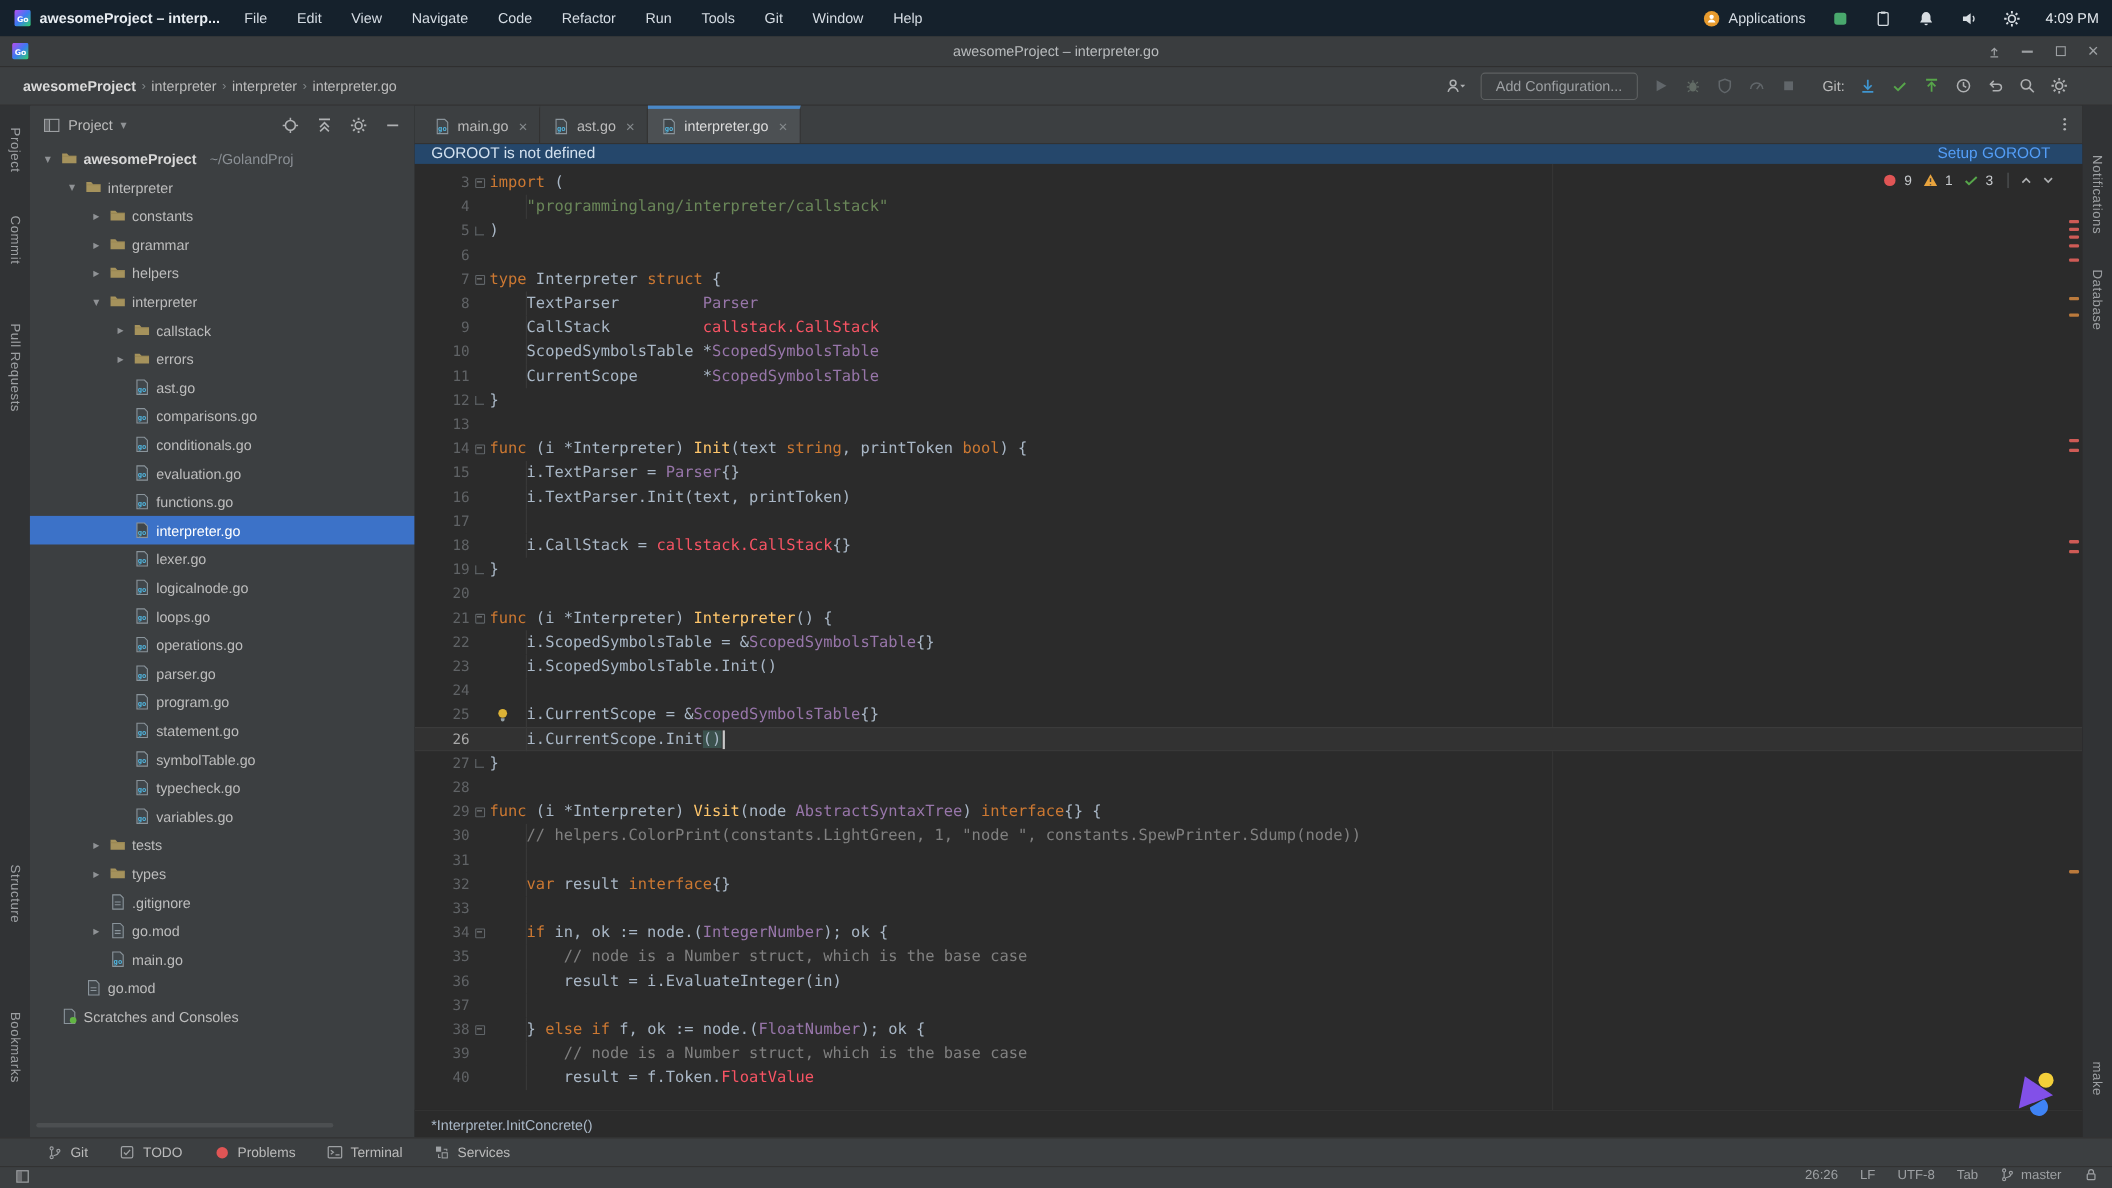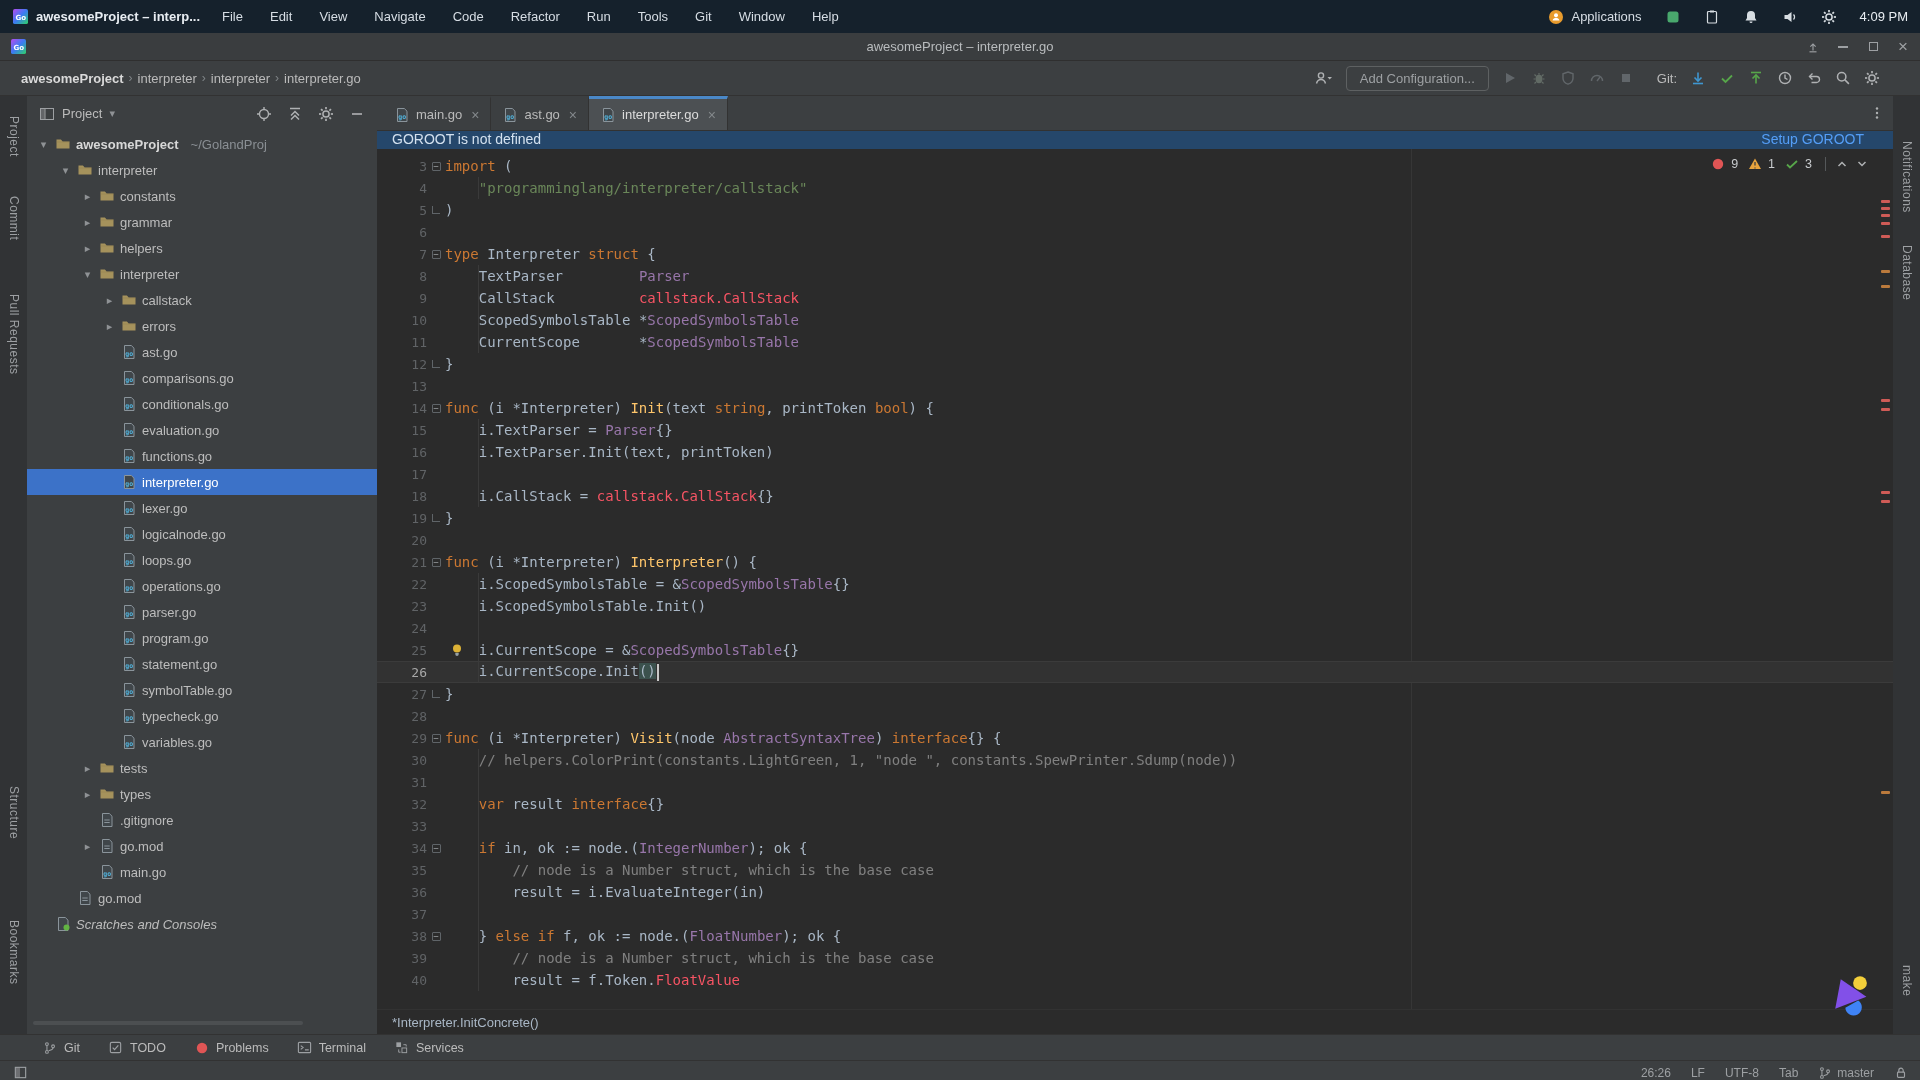--- a/index.html
+++ b/index.html
@@ -86,21 +86,21 @@
   .insp-sep{width:1px;height:14px;background:#55585a;margin:0 3px}
   #scrollMarks{position:absolute;top:0;bottom:0;right:0;width:14px}
   .smark{position:absolute;right:3px;width:9px;height:3px;border-radius:1px}
   .smark.e{background:#cf5b56}.smark.o{background:#bb7a3c}
   .ctxbar{height:24px;border-top:1px solid #323232;display:flex;align-items:center;padding-left:15px;color:#a9b7c6;font-size:13px;background:#2b2b2b;flex:none}
   .mascot{position:absolute;right:22px;bottom:14px;z-index:6}
 
   
   .bstripe{position:absolute;left:0;right:0;bottom:20px;height:26px;background:#3c3f41;border-top:1px solid #323232;display:flex;align-items:center;padding-left:42px;gap:28px;box-sizing:border-box}
   .btool{display:inline-flex;align-items:center;gap:6px;color:#bbbbbb;font-size:12.5px}
-  .statusbar{position:absolute;left:0;right:0;bottom:0;height:20px;background:#3c3f41;border-top:1px solid #323232;display:flex;align-items:flex-end;padding:0 12px;color:#9da0a3;font-size:12px;box-sizing:border-box}
+  .statusbar{position:absolute;left:0;right:0;bottom:0;height:20px;background:#3c3f41;border-top:1px solid #323232;display:flex;align-items:flex-start;padding:0 12px;color:#9da0a3;font-size:12px;box-sizing:border-box}
   .sb-right{margin-left:auto;display:flex;align-items:center;gap:20px}
   .sb-branch{display:inline-flex;gap:5px;align-items:center}
 </style>
 </head>
 <body>
 
 <div class="screen">
 
   <header class="sysbar">
     <span class="i">
@@ -668,21 +668,21 @@
         <div class="trow" style="padding-left: 32px;">
           <span class="chev"></span>
           <span class="i">
             <svg viewBox="0 0 16 16" width="16" height="16">
               <path d="M3.5 1.5h6.8l2.7 2.7v10.3h-9.5z" fill="#40464a" stroke="#8a949b"></path>
               <path d="M5.3 8h5.4M5.3 10.5h5.4" stroke="#8a949b" stroke-width="1"></path>
             </svg>
           </span>
           <span class="t-label">go.mod</span>
         </div>
-        <div class="trow" style="padding-left: 10px; font-style: italic;">
+        <div class="trow" style="padding-left: 10px;">
           <span class="chev"></span>
           <span class="i">
             <svg viewBox="0 0 16 16" width="16" height="16">
               <path d="M3.5 1.5h6.8l2.7 2.7v10.3h-9.5z" fill="#40464a" stroke="#8a949b"></path>
               <circle cx="11.5" cy="11.5" r="3" fill="#62b543"></circle>
             </svg>
           </span>
           <span class="t-label">Scratches and Consoles</span>
         </div>
       </div>

